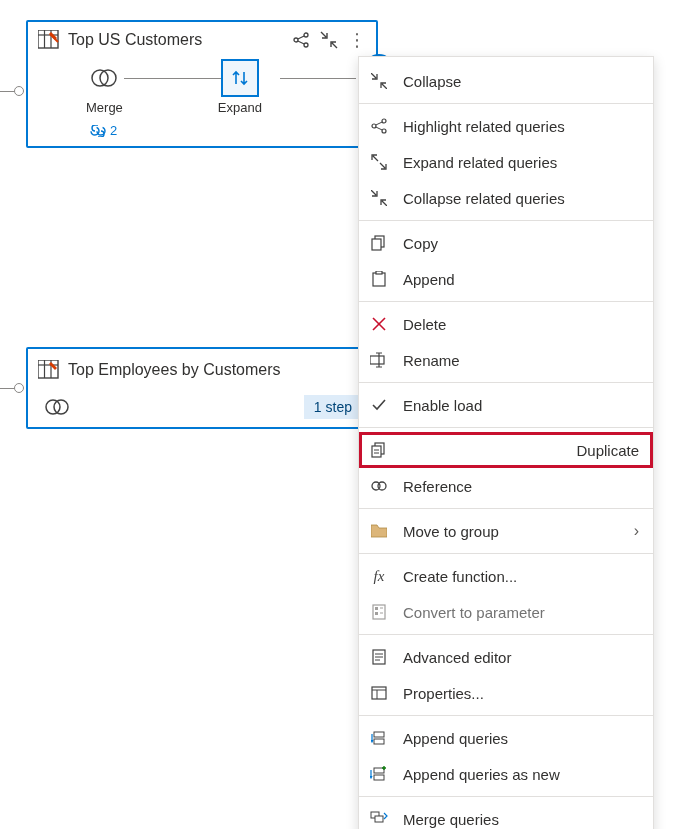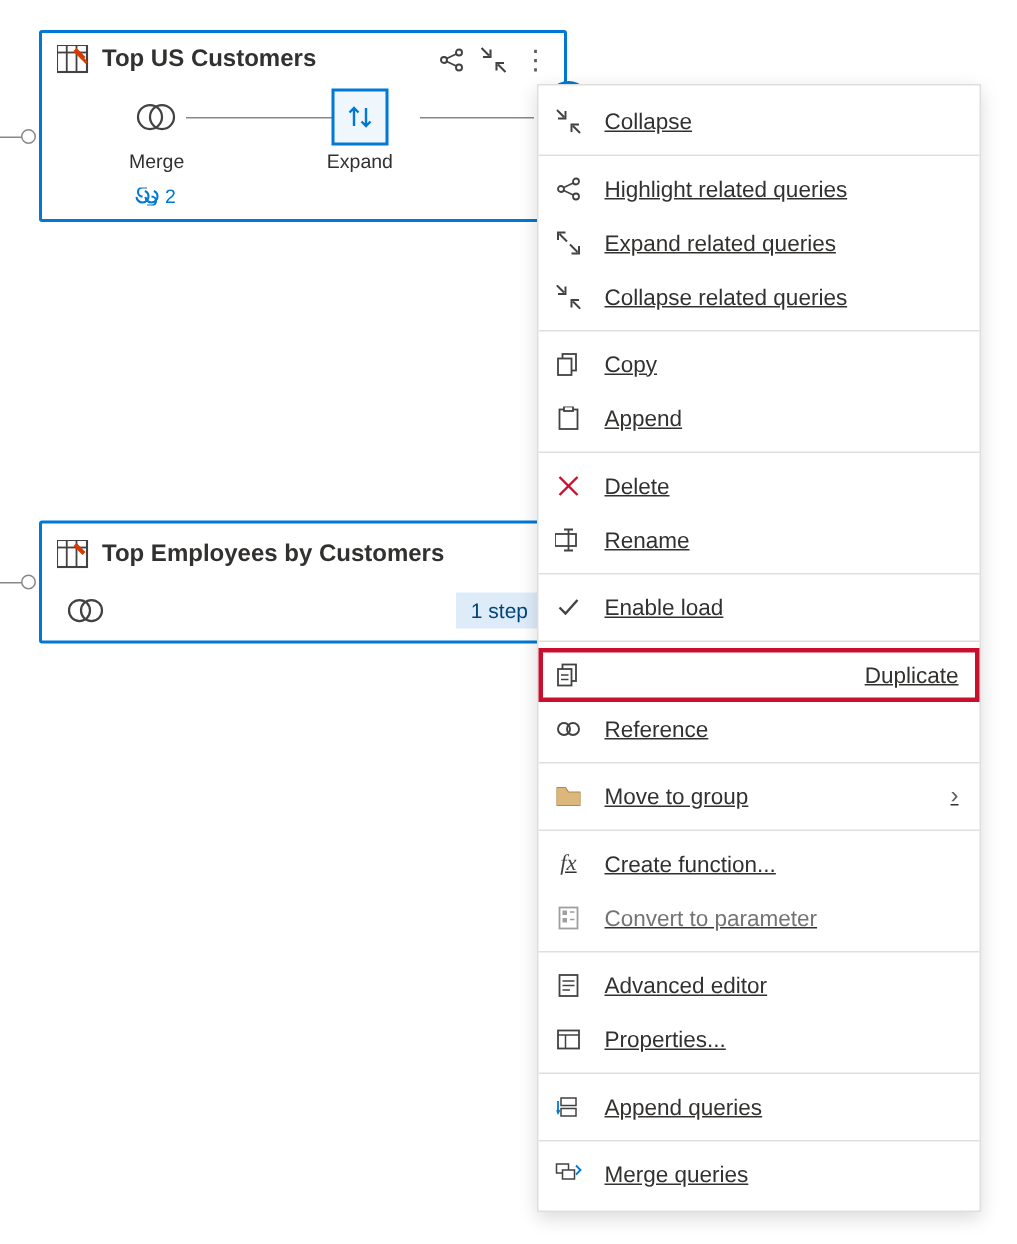--- a/index.html
+++ b/index.html
@@ -32,21 +32,21 @@
     border-radius: 2px;
     background: #fff;
   }
   .card-header {
     display: flex;
     align-items: center;
     padding: 8px 10px 6px 10px;
     gap: 8px;
   }
   .card-title {
-    font-weight: 700;
+    font-weight: 400;
     font-size: 16px;
     flex: 1;
   }
   .hdr-icons { display: flex; gap: 10px; color:#605e5c; }
   .hdr-icons > * { cursor: pointer; }
   .card-body {
     display: flex;
     align-items: flex-end;
     padding: 4px 14px 8px 14px;
     gap: 26px;
@@ -102,21 +102,21 @@
     left:358px; top:56px;
     width:296px;
     background:#fff;
     border:1px solid #e1dfdd;
     box-shadow: 0 4px 12px rgba(0,0,0,0.15);
     padding:6px 0;
   }
   .mi {
     display:flex; align-items:center;
     height:36px; padding:0 14px 0 10px; gap:14px;
-    cursor:pointer; position:relative;text-decoration:underline;
+    cursor:pointer; position:relative;
   }
   .mi .ico { width:20px; display:flex; justify-content:center; color:#424242; }
   .mi .lbl { flex:1; font-size:15px; }
   .mi.disabled .lbl, .mi.disabled .ico { color:#737373; }
   .mi .chev { color:#605e5c; font-size:16px; }
   .msep { height:1px; background:#e1dfdd; margin:4px 0; }
   .mi.highlighted {
     outline:3px solid #c8102e;
     outline-offset:-3px;
     z-index:2;
@@ -388,20 +388,31 @@
   <div class="mi">
     <span class="ico">
         <svg width="16" height="16" viewBox="0 0 16 16">
           <rect x="3" y="2" width="10" height="5" fill="none" stroke="#424242"></rect>
           <rect x="3" y="9" width="10" height="5" fill="none" stroke="#424242"></rect>
           <path d="M1 4 L1 12 M0 10 L1 12 L2 10" fill="none" stroke="#0078d4" stroke-width="1.2"></path>
         </svg>
       </span>
     <span class="lbl">Append queries</span>
   </div>
+  <div class="mi">
+    <span class="ico">
+        <svg width="18" height="16" viewBox="0 0 18 16">
+          <rect x="4" y="2" width="10" height="5" fill="none" stroke="#424242"></rect>
+          <rect x="4" y="9" width="10" height="5" fill="none" stroke="#424242"></rect>
+          <path d="M1 4 L1 12 M0 10 L1 12 L2 10" fill="none" stroke="#0078d4" stroke-width="1.2"></path>
+          <path d="M14 0 L14 4 M12 2 L16 2" stroke="#107c10" stroke-width="1.4"></path>
+        </svg>
+      </span>
+    <span class="lbl">Append queries as new</span>
+  </div>
   <div class="msep"></div>
   <div class="mi">
     <span class="ico">
         <svg width="18" height="16" viewBox="0 0 18 16">
           <rect x="1" y="1" width="8" height="6" fill="none" stroke="#424242"></rect>
           <rect x="5" y="5" width="8" height="6" fill="#fff" stroke="#424242"></rect>
           <path d="M14 2 L17 5 L14 8" fill="none" stroke="#0078d4" stroke-width="1.2"></path>
         </svg>
       </span>
     <span class="lbl">Merge queries</span>

